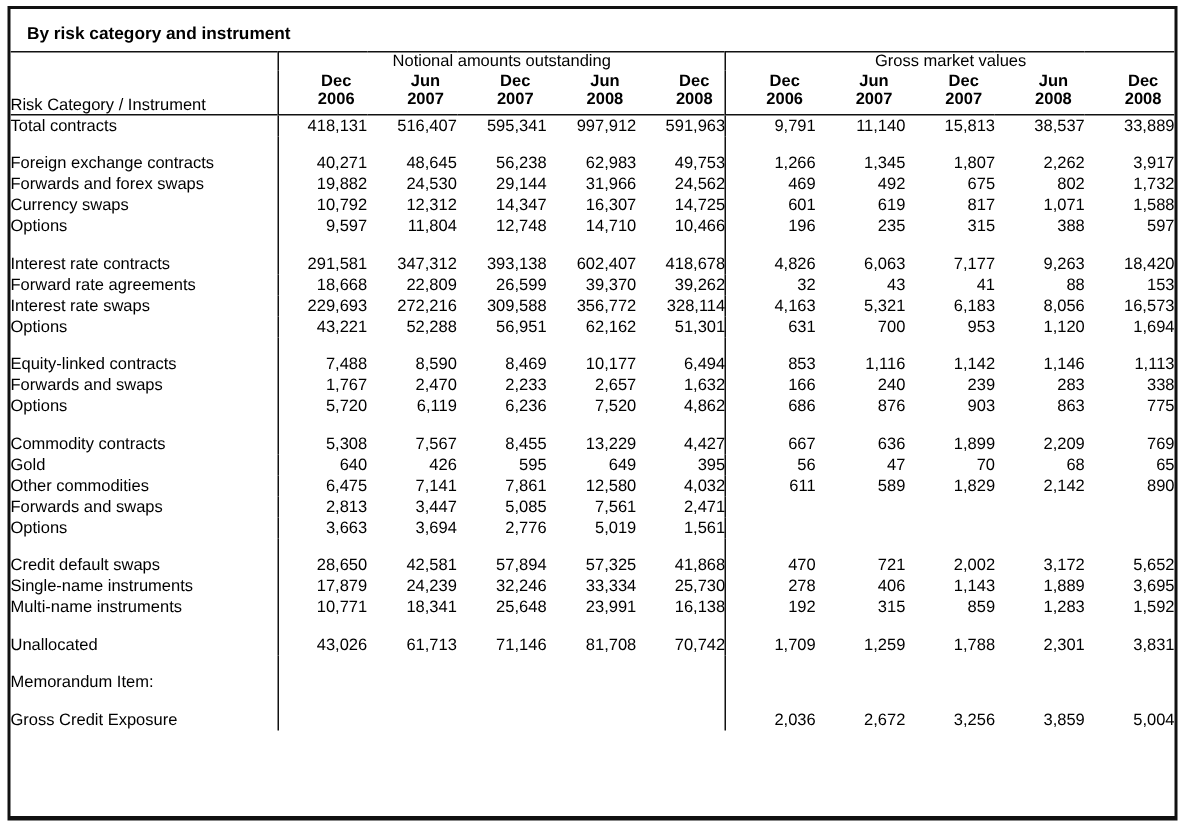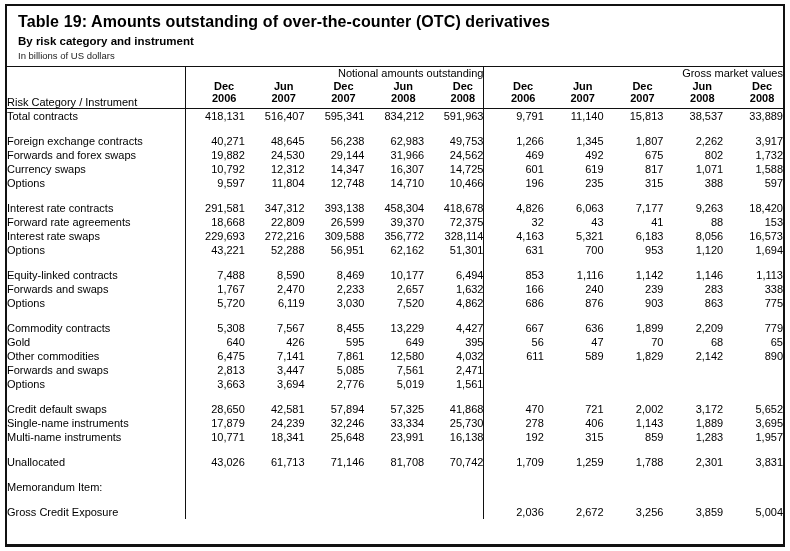--- a/index.html
+++ b/index.html
@@ -29,44 +29,42 @@
 
   col.c-label { width: 178px; }
 
   thead { border-top: 1.5px solid #111; border-bottom: 1.5px solid #111; }
   th.rowhead {
     text-align: left; vertical-align: bottom;
     padding: 2px 4px 4px 11px; font-weight: bold;
     border-right: 1.5px solid #111;
     margin-left: 34px;
   }
-  th.group { text-align: right; font-weight: bold; padding: 3px 0 1px 0; }
+  th.group { text-align: center; font-weight: bold; padding: 3px 0 1px 0; }
   th.group.sep { border-right: 1.5px solid #111; }
   tr.periods th { text-align: center; font-weight: bold; padding: 1px 0 4px 18px; }
   tr.periods th.sep { border-right: 1.5px solid #111; }
 
   tbody tr { line-height: 14px; padding-left: 40px; }
   tbody td { padding-top: 1px; padding-bottom: 1px; }
   tbody tr.gap td { padding-top: 11px; }
   td.label-col { border-right: 1.5px solid #111; text-align: left; white-space: nowrap; overflow: hidden; }
   td.indent-0 { padding-left: 11px; }
   td.indent-1 { padding-left: 25px; }
   td.indent-2 { padding-left: 38px; }
   td.num { text-align: right; padding-right: 9px; white-space: nowrap; }
   td.num.sep { border-right: 1.5px solid #111; }
   .bold { font-weight: bold; }
 </style>
 </head>
 <body>
 
 <div class="frame">
   <div class="title-block">
-    <div class="title">Table 19: Amounts outstanding of over-the-counter (OTC) derivatives</div>
     <div class="subtitle">By risk category and instrument</div>
-    <div class="unit-note">In billions of US dollars</div>
   </div>
 
   <table class="otc">
     <colgroup>
       <col class="c-label">
       <col>
         <col>
         <col>
         <col>
         <col>
@@ -94,21 +92,21 @@
         <th>Jun 2008</th>
         <th>Dec 2008</th>
       </tr>
     </thead>
     <tbody id="table-body">
         <tr>
           <td class="label-col indent-0 bold">Total contracts</td>
           <td class="num bold">418,131</td>
           <td class="num bold">516,407</td>
           <td class="num bold">595,341</td>
-          <td class="num bold">834,212</td>
+          <td class="num bold">997,912</td>
           <td class="num bold sep">591,963</td>
           <td class="num bold">9,791</td>
           <td class="num bold">11,140</td>
           <td class="num bold">15,813</td>
           <td class="num bold">38,537</td>
           <td class="num bold">33,889</td>
         </tr>
         <tr class="gap">
           <td class="label-col indent-0 bold">Foreign exchange contracts</td>
           <td class="num bold">40,271</td>
@@ -159,35 +157,35 @@
           <td class="num">235</td>
           <td class="num">315</td>
           <td class="num">388</td>
           <td class="num">597</td>
         </tr>
         <tr class="gap">
           <td class="label-col indent-0 bold">Interest rate contracts</td>
           <td class="num bold">291,581</td>
           <td class="num bold">347,312</td>
           <td class="num bold">393,138</td>
-          <td class="num bold">458,304</td>
+          <td class="num bold">602,407</td>
           <td class="num bold sep">418,678</td>
           <td class="num bold">4,826</td>
           <td class="num bold">6,063</td>
           <td class="num bold">7,177</td>
           <td class="num bold">9,263</td>
           <td class="num bold">18,420</td>
         </tr>
         <tr>
           <td class="label-col indent-1">Forward rate agreements</td>
           <td class="num">18,668</td>
           <td class="num">22,809</td>
           <td class="num">26,599</td>
           <td class="num">39,370</td>
-          <td class="num sep">72,375</td>
+          <td class="num sep">39,262</td>
           <td class="num">32</td>
           <td class="num">43</td>
           <td class="num">41</td>
           <td class="num">88</td>
           <td class="num">153</td>
         </tr>
         <tr>
           <td class="label-col indent-1">Interest rate swaps</td>
           <td class="num">229,693</td>
           <td class="num">272,216</td>
@@ -236,41 +234,41 @@
           <td class="num">166</td>
           <td class="num">240</td>
           <td class="num">239</td>
           <td class="num">283</td>
           <td class="num">338</td>
         </tr>
         <tr>
           <td class="label-col indent-1">Options</td>
           <td class="num">5,720</td>
           <td class="num">6,119</td>
-          <td class="num">3,030</td>
+          <td class="num">6,236</td>
           <td class="num">7,520</td>
           <td class="num sep">4,862</td>
           <td class="num">686</td>
           <td class="num">876</td>
           <td class="num">903</td>
           <td class="num">863</td>
           <td class="num">775</td>
         </tr>
         <tr class="gap">
           <td class="label-col indent-0 bold">Commodity contracts</td>
           <td class="num bold">5,308</td>
           <td class="num bold">7,567</td>
           <td class="num bold">8,455</td>
           <td class="num bold">13,229</td>
           <td class="num bold sep">4,427</td>
           <td class="num bold">667</td>
           <td class="num bold">636</td>
           <td class="num bold">1,899</td>
           <td class="num bold">2,209</td>
-          <td class="num bold">779</td>
+          <td class="num bold">769</td>
         </tr>
         <tr>
           <td class="label-col indent-1">Gold</td>
           <td class="num">640</td>
           <td class="num">426</td>
           <td class="num">595</td>
           <td class="num">649</td>
           <td class="num sep">395</td>
           <td class="num">56</td>
           <td class="num">47</td>
@@ -347,21 +345,21 @@
           <td class="label-col indent-1">Multi-name instruments</td>
           <td class="num">10,771</td>
           <td class="num">18,341</td>
           <td class="num">25,648</td>
           <td class="num">23,991</td>
           <td class="num sep">16,138</td>
           <td class="num">192</td>
           <td class="num">315</td>
           <td class="num">859</td>
           <td class="num">1,283</td>
-          <td class="num">1,957</td>
+          <td class="num">1,592</td>
         </tr>
         <tr class="gap">
           <td class="label-col indent-0 bold">Unallocated</td>
           <td class="num bold">43,026</td>
           <td class="num bold">61,713</td>
           <td class="num bold">71,146</td>
           <td class="num bold">81,708</td>
           <td class="num bold sep">70,742</td>
           <td class="num bold">1,709</td>
           <td class="num bold">1,259</td>

